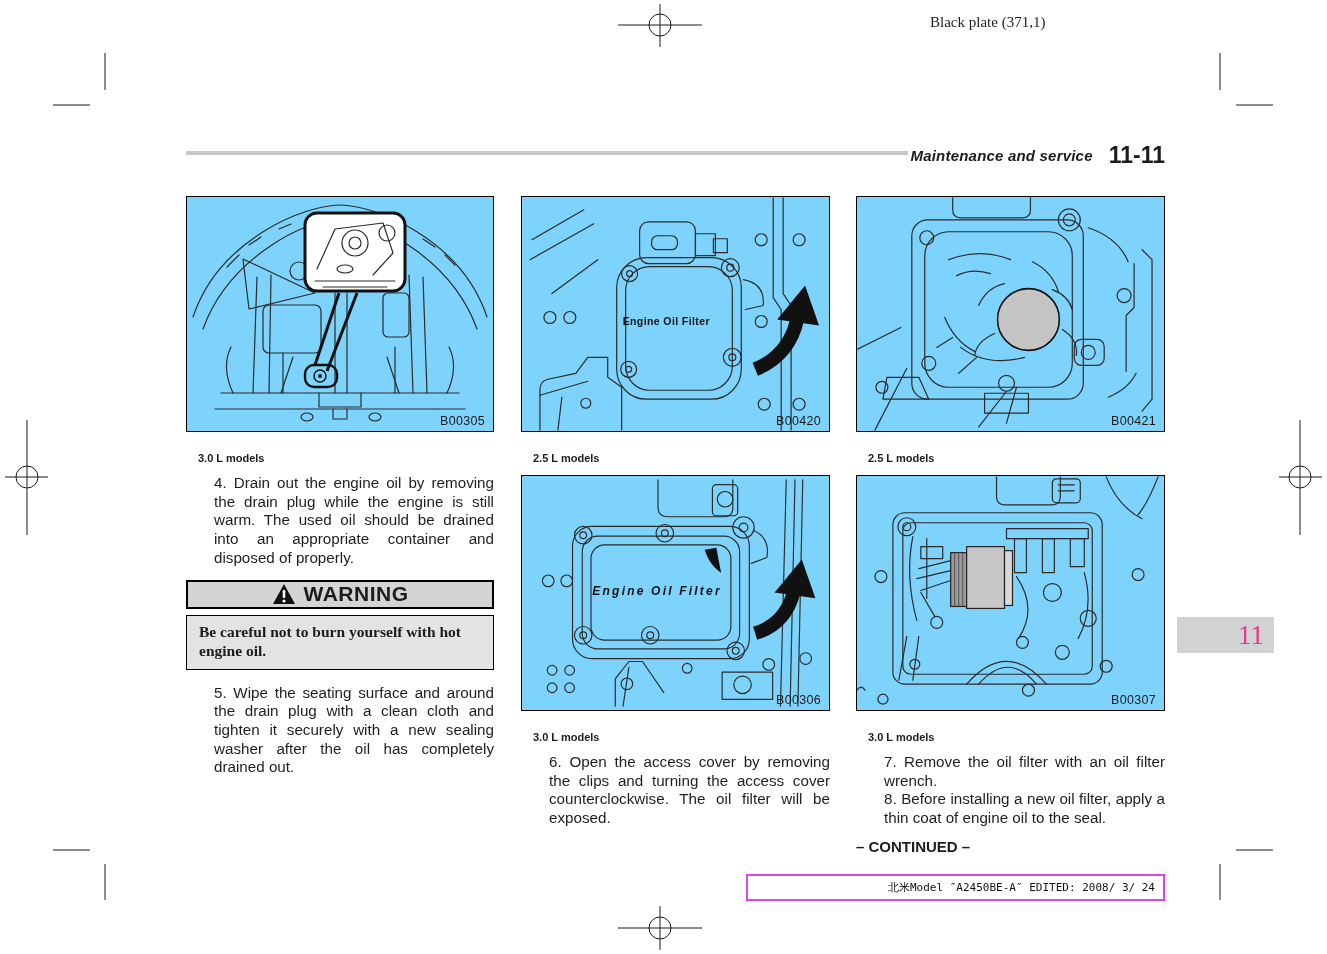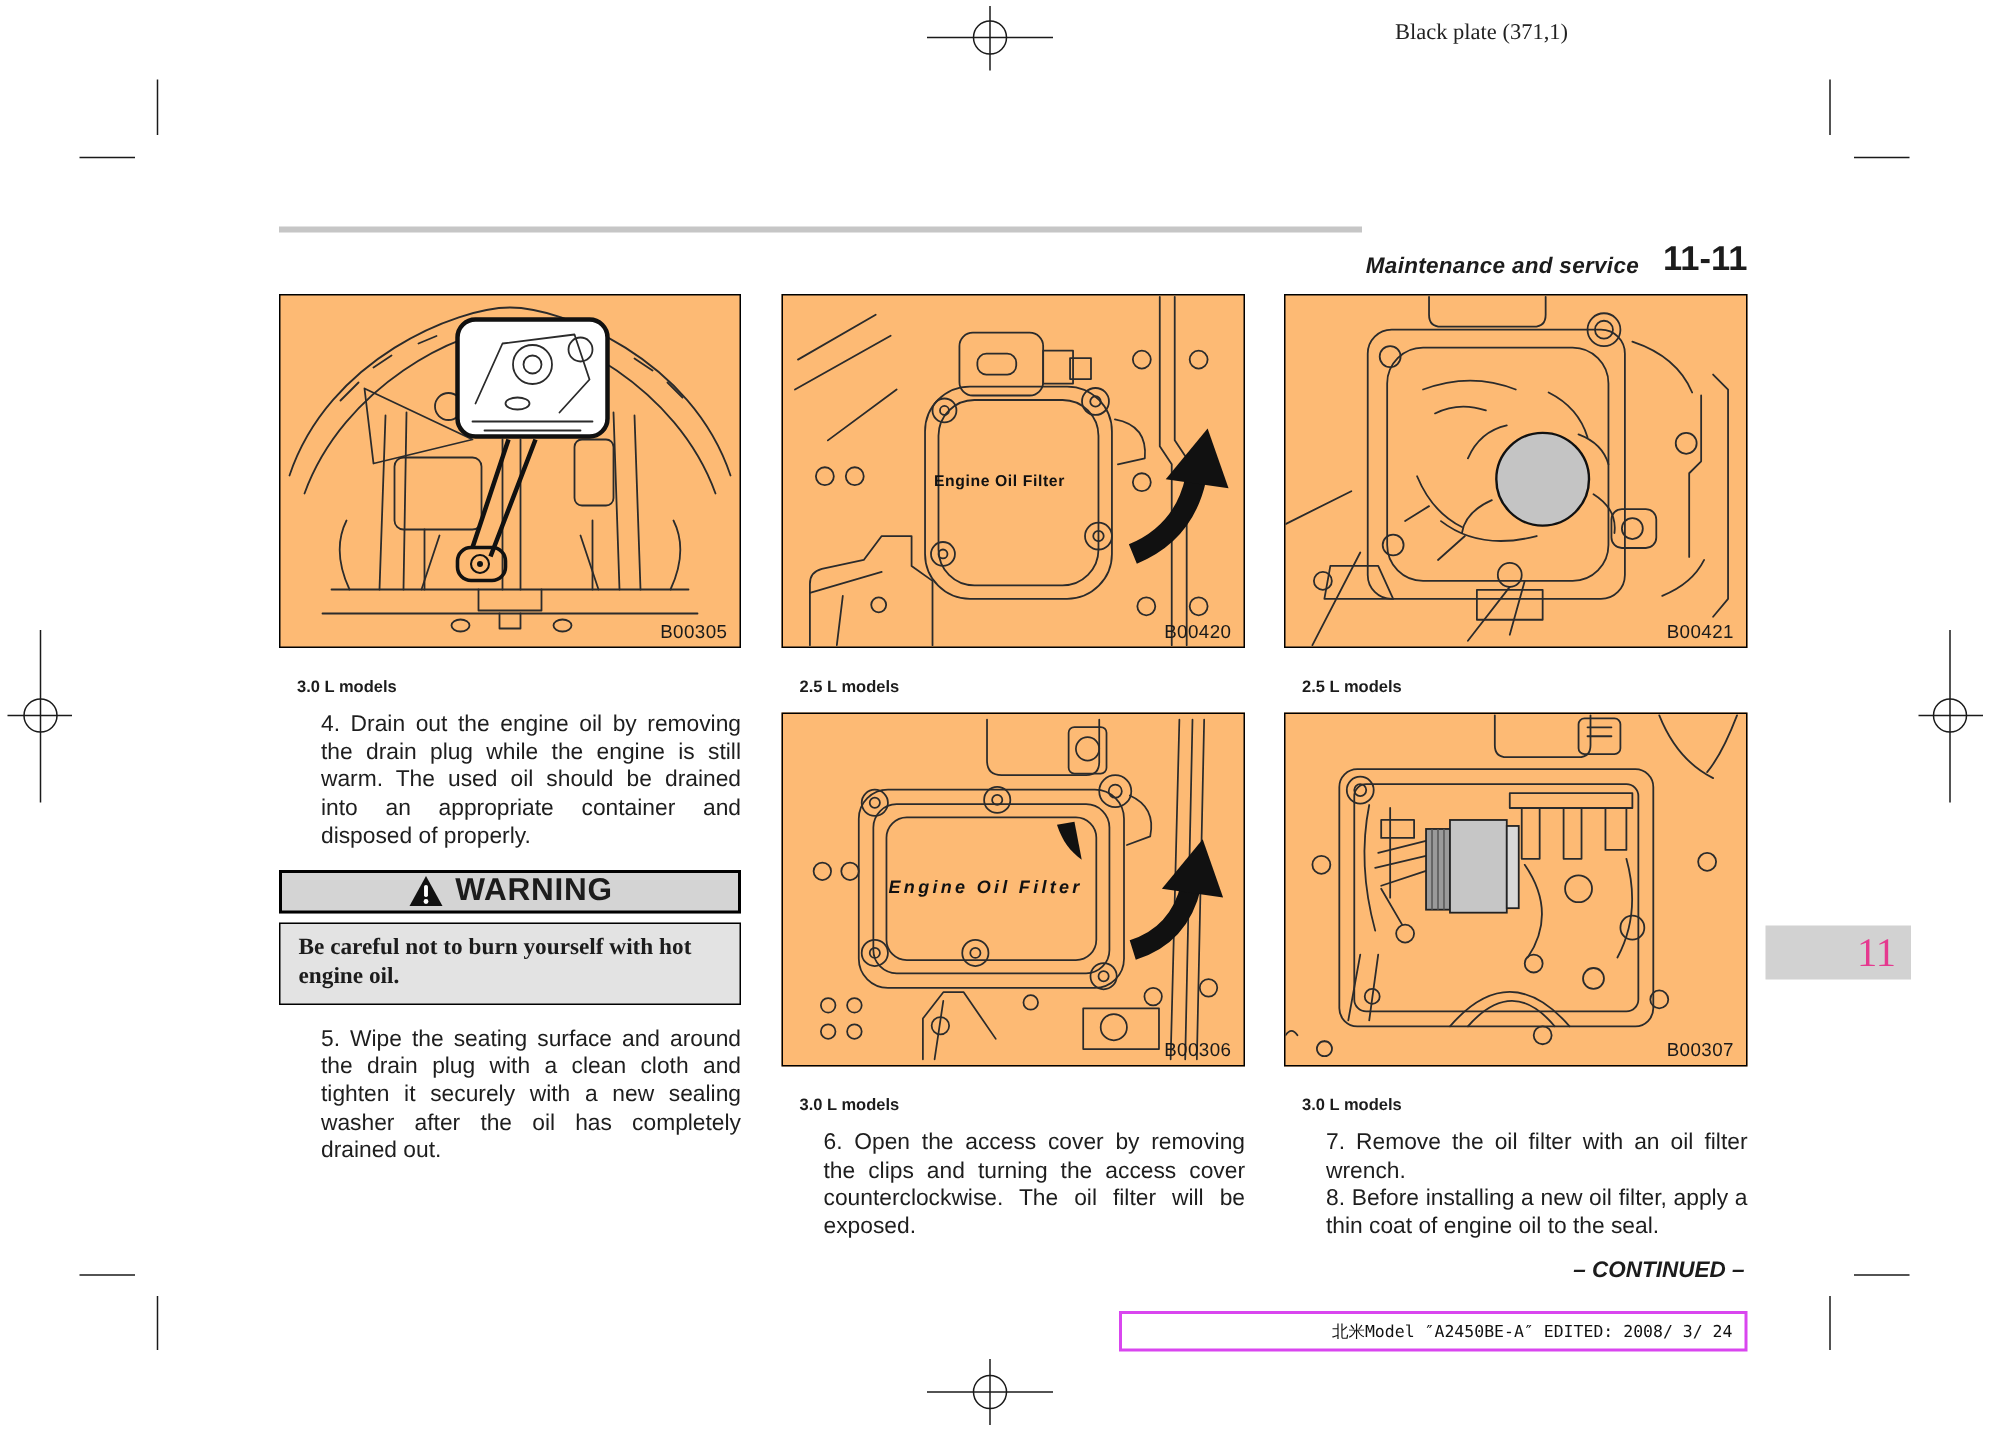--- a/index.html
+++ b/index.html
@@ -16,36 +16,36 @@
   .page{
     position:relative;width:1327px;height:954px;background:#fff;overflow:hidden;
     font-family:"Liberation Sans","DejaVu Sans",sans-serif;color:var(--ink);
   }
   .marks{position:absolute;left:0;top:0;pointer-events:none;}
   .plate-note{
     position:absolute;left:930px;top:14px;
     font-family:"Liberation Serif","DejaVu Serif",serif;font-size:15px;color:#222;
   }
   .header-row{
-    position:absolute;left:186px;top:152px;width:979px;height:34px;
-    display:flex;align-items:flex-end;justify-content:flex-end;
+    position:absolute;left:186px;top:138px;width:979px;height:34px;
+    display:flex;align-items:center;justify-content:flex-end;
   }
   .header-rule{
     position:absolute;left:186px;top:151px;width:722px;height:4px;background:var(--rule-gray);
   }
   .section-title{
     font-size:15px;font-weight:bold;font-style:italic;letter-spacing:.2px;margin-right:16px;
   }
   .page-num{font-size:23px;font-weight:bold;letter-spacing:0;}
   .col{position:absolute;width:308px;}
   .col1{left:186px;top:196px;}
   .col2{left:521px;top:196px;width:309px;}
   .col3{left:856px;top:196px;width:309px;}
   .figure{
-    position:relative;border:1px solid #000;background:#fdba74;height:236px;width:100%;
+    position:relative;border:1px solid #000;background:#7dd3fc;height:236px;width:100%;
   }
   .figure svg{display:block;width:100%;height:100%;}
   .figcode{
     position:absolute;right:8px;bottom:3px;font-size:12.5px;color:#1a1a1a;letter-spacing:.3px;
   }
   .figlabel{
     position:absolute;font-weight:bold;color:#111;white-space:nowrap;
   }
   .figlabel.b00420{left:47%;top:53%;transform:translate(-50%,-50%);font-size:10.5px;letter-spacing:.4px;}
   .figlabel.b00306{left:44%;top:49%;transform:translate(-50%,-50%);font-size:12px;font-style:italic;letter-spacing:2.2px;}
@@ -58,21 +58,21 @@
   .warn-head{
     margin-top:12px;border:2px solid #000;background:var(--warn-head-bg);
     height:29px;display:flex;align-items:center;justify-content:center;gap:8px;
   }
   .warn-head .wtitle{font-size:21px;font-weight:bold;letter-spacing:.5px;}
   .warn-msg{
     margin-top:6px;border:1px solid #000;background:var(--warn-msg-bg);
     padding:6px 12px 8px 12px;font-size:15.5px;font-weight:bold;line-height:19.5px;font-family:Liberation Serif, serif;
   }
   .continued{
-    margin-top:10px;text-align:right;font-size:15px;font-weight:bold;font-style:italic;padding-right:2px;
+    margin-top:10px;text-align:left;font-size:15px;font-weight:bold;padding-right:2px;
   }
   .chapter-tab{
     position:absolute;left:1177px;top:617px;width:97px;height:36px;background:var(--tab-gray);
     display:flex;align-items:center;justify-content:flex-end;padding-right:10px;
   }
   .chapter-tab span{
     font-family:"Liberation Serif","DejaVu Serif",serif;font-size:27px;color:var(--accent-pink);line-height:1;
   }
   .footer-box{
     position:absolute;left:746px;top:874px;width:419px;height:27px;border:2px solid #d946ef;

